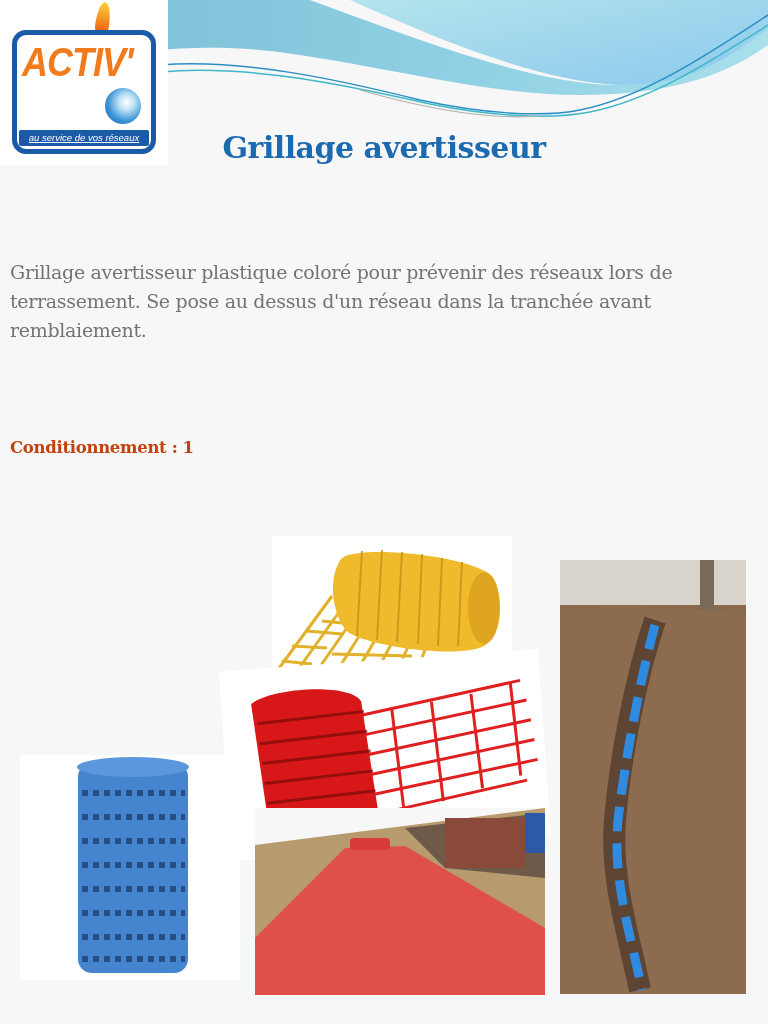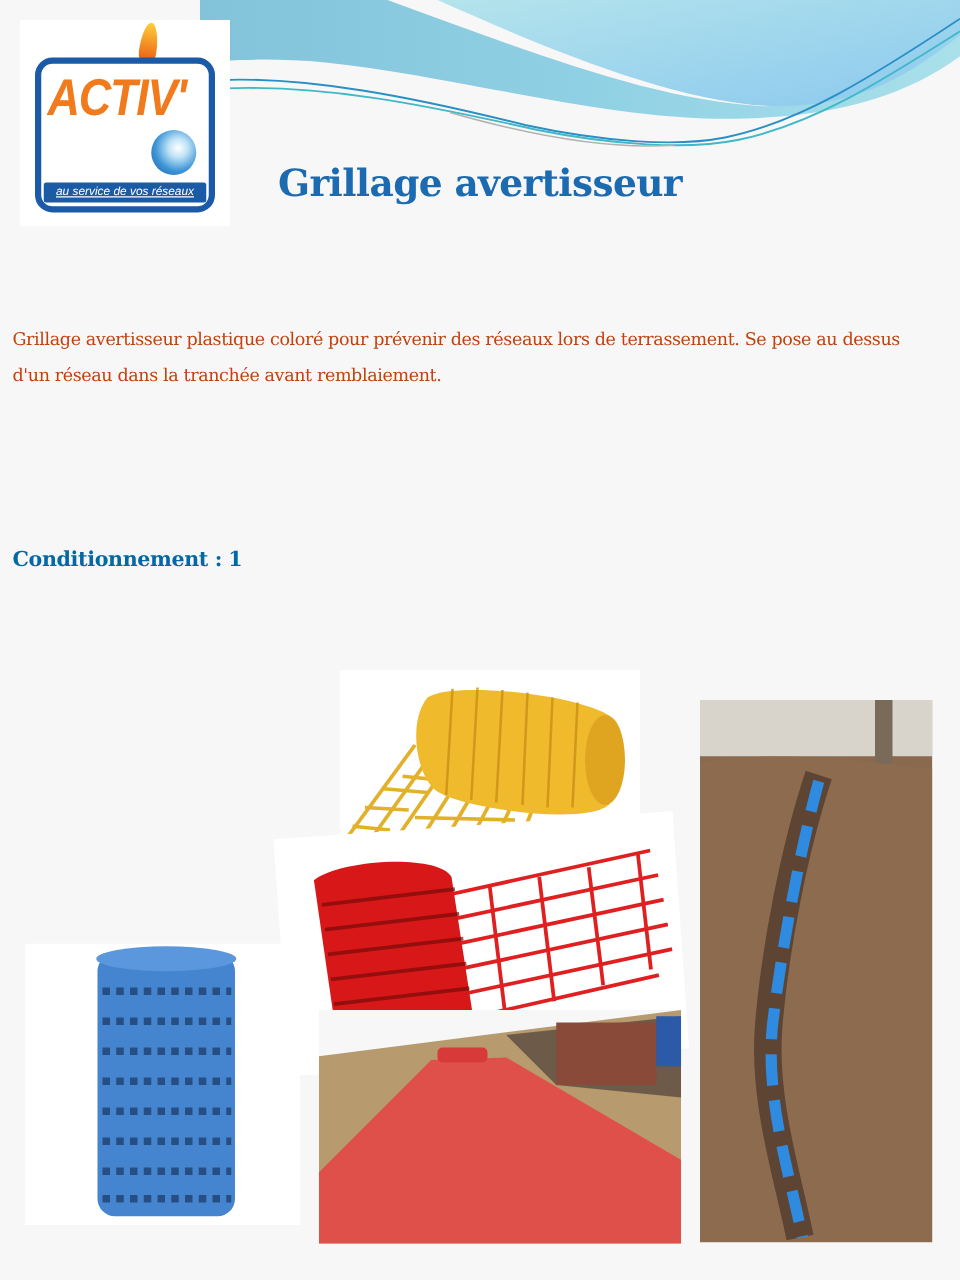--- a/index.html
+++ b/index.html
@@ -7,21 +7,21 @@
     width:768px; height:1024px; position:relative; overflow:hidden;
     background:#f7f7f8;
     font-family:"DejaVu Serif", "Liberation Serif", serif;
   }
   .abs { position:absolute; }
 
   
   .wave { left:160px; top:0; width:608px; height:125px; }
 
   
-  .logo { left:16px; top:0; width:168px; height:165px; background:#ffffff;margin-top:16px; }
+  .logo { left:0; top:0; width:168px; height:165px; background:#ffffff; }
   .logo-frame {
     position:absolute; left:12px; top:30px; width:144px; height:124px;
     border:5px solid #1a5aa6; border-radius:14px; box-sizing:border-box; background:#fff;
   }
   .logo-activ {
     position:absolute; left:22px; top:38px; font-family:"Liberation Sans", sans-serif;
     font-weight:bold; font-style:italic; font-size:36px; color:#f07a1c; letter-spacing:-1px;
     transform:scaleY(1.15); transform-origin:top left;
   }
   .logo-reso {
@@ -46,24 +46,24 @@
 
   
   .title {
     left:0; width:768px; top:130px; text-align:center;
     font-family:"DejaVu Serif", serif; font-weight:bold; font-size:30px;
     color:#1c6bb0; letter-spacing:-0.5px;
   }
 
   .desc {
     left:10px; top:258px; width:720px;
-    font-size:14px; line-height:29px; color:#c2410c; letter-spacing:-0.3px;
-  }
-
-  .specs { left:10px; top:436px; width:500px; color:#0369a1; font-size:16.5px; line-height:24px; letter-spacing:-0.3px; }
+    font-size:19px; line-height:29px; color:#737373; letter-spacing:-0.3px;
+  }
+
+  .specs { left:10px; top:436px; width:500px; color:#c2410c; font-size:16.5px; line-height:24px; letter-spacing:-0.3px; }
   .spec-row { white-space:nowrap; }
   .spec-label { font-weight:bold; }
 
   
   .img { overflow:hidden; }
   .img-yellow { left:272px; top:536px; width:240px; height:140px; background:#fff; }
   .img-red { left:225px; top:660px; width:320px; height:190px; background:#fff; transform:rotate(-4deg); }
   .img-blue { left:20px; top:755px; width:220px; height:225px; background:#fff; }
   .img-field { left:255px; top:808px; width:290px; height:187px; }
   .img-trench { left:560px; top:560px; width:186px; height:434px; }

